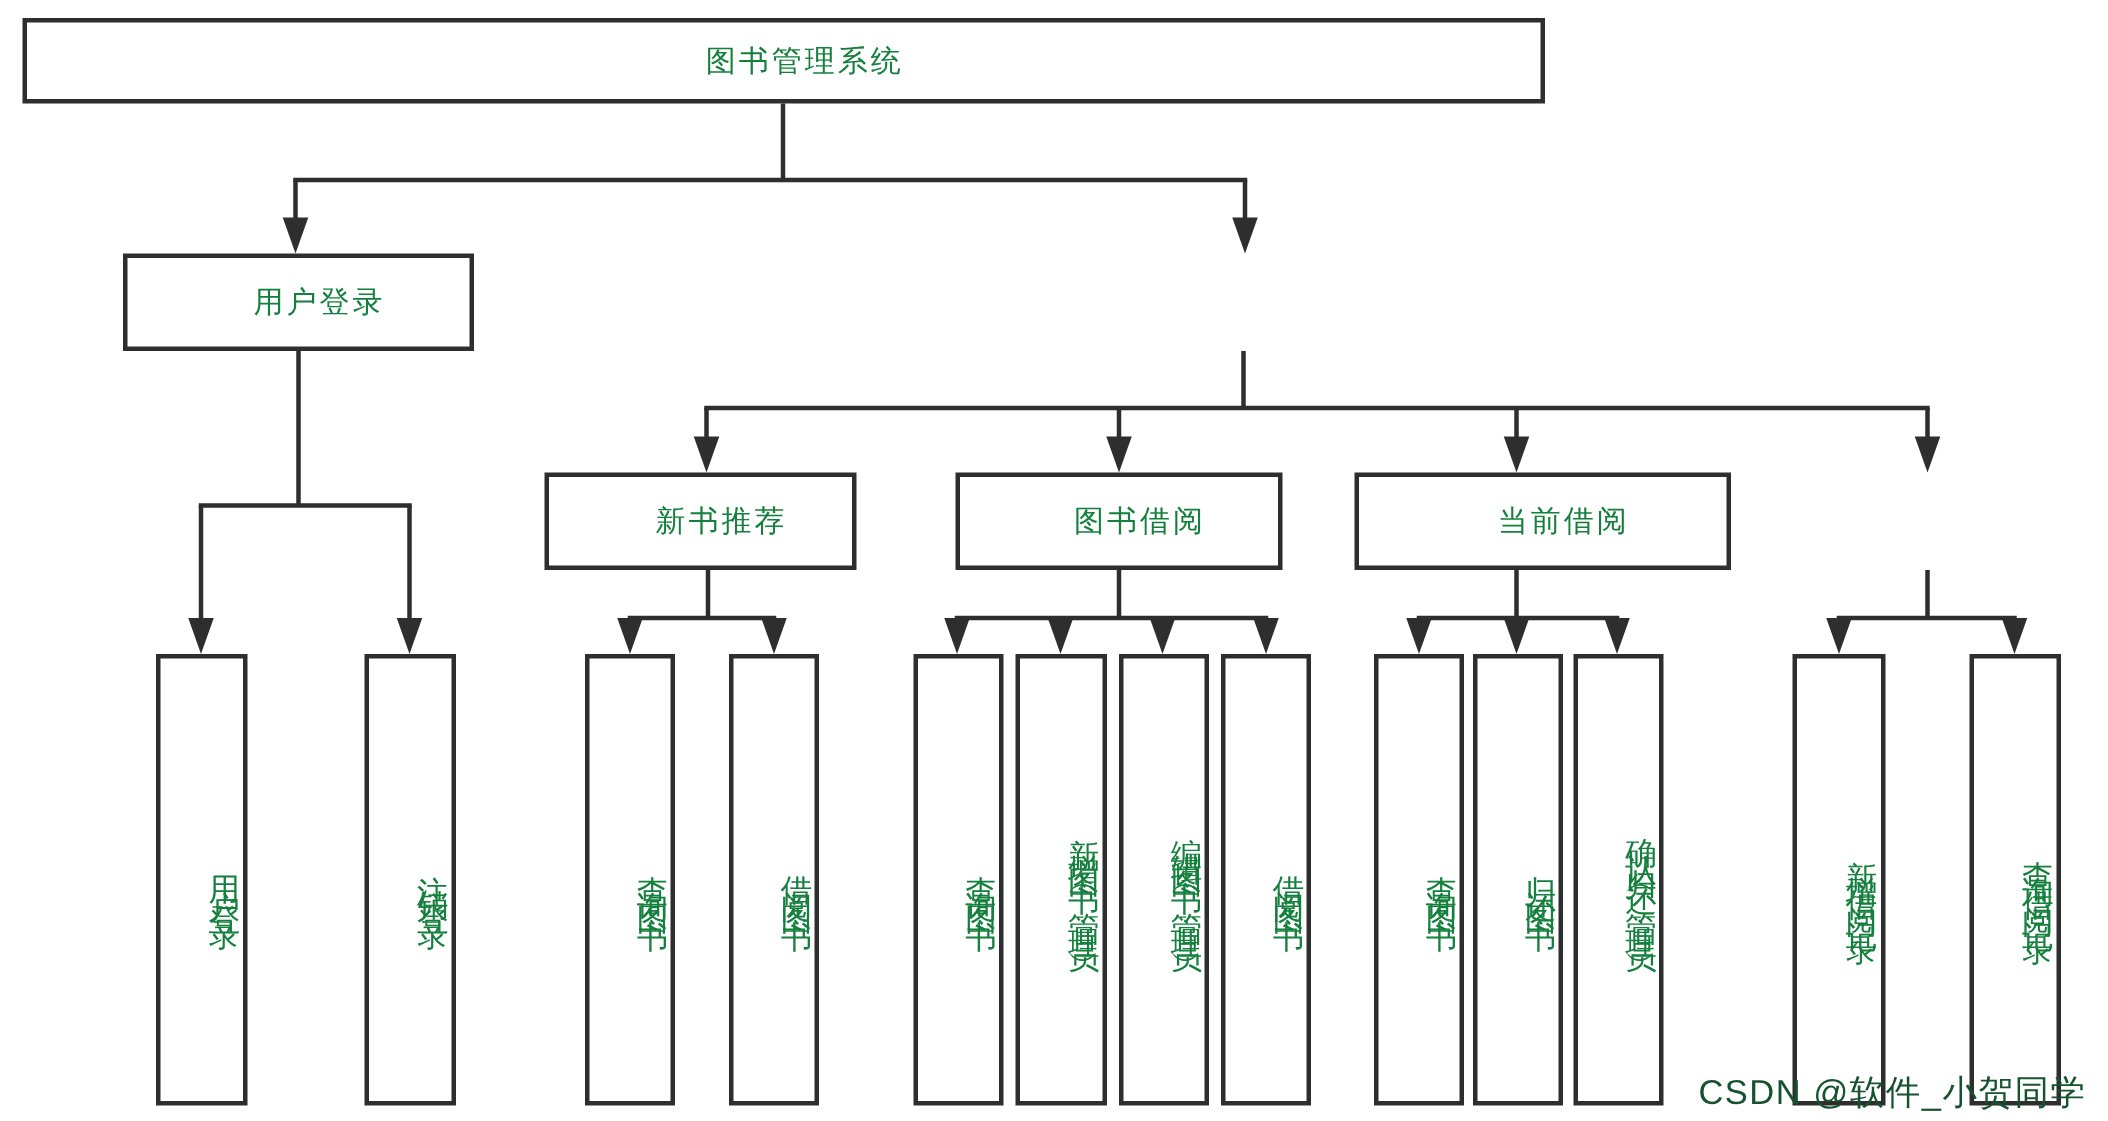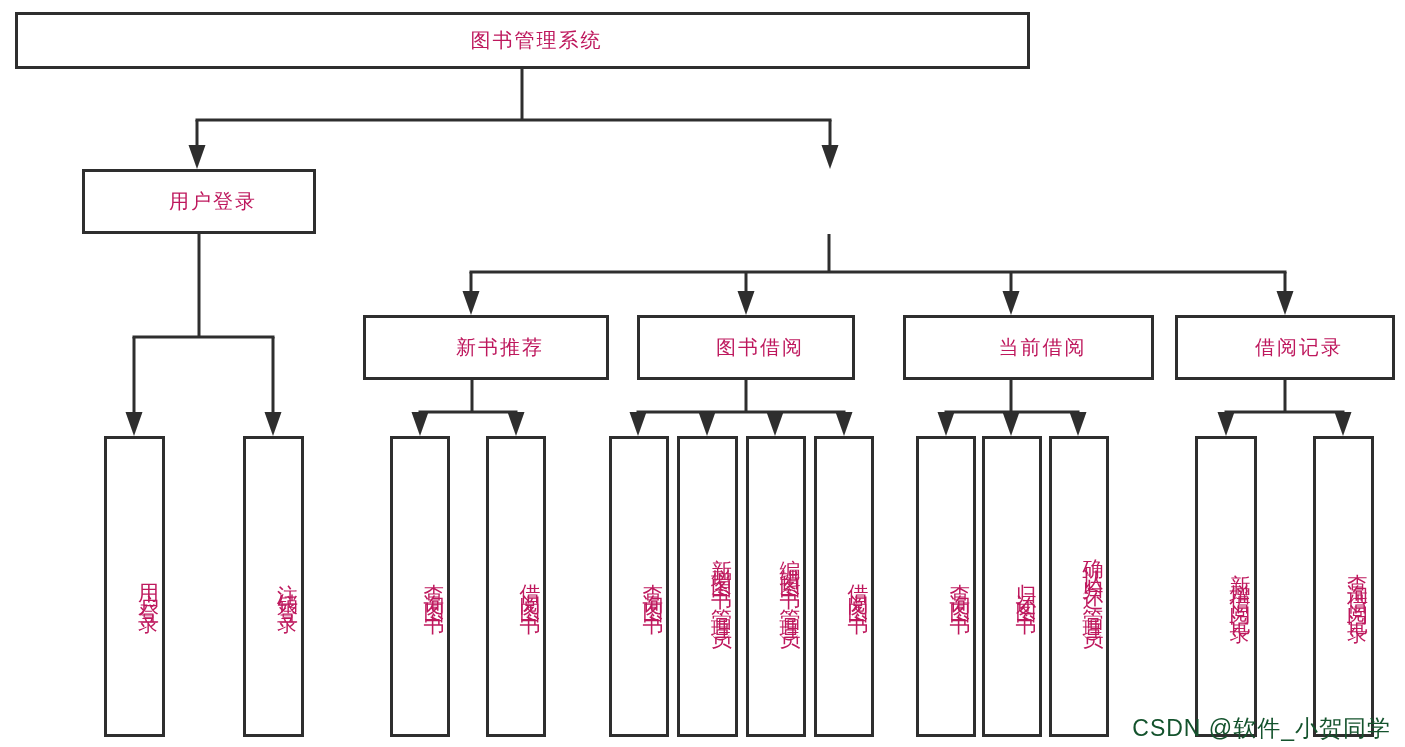--- a/index.html
+++ b/index.html
@@ -12,21 +12,21 @@
   }
   .connectors{position:absolute;left:0;top:0;}
   .node{
     position:absolute;
     box-sizing:border-box;
     border:3px solid #2e2e2e;
     background:#ffffff;
     display:flex;
     align-items:center;
     justify-content:center;
-    color:#be185d;
+    color:#15803d;
     font-size:20px;
     letter-spacing:2px;
     z-index:2;
     padding-left:28px;
   }
   .leaf span{
     writing-mode:vertical-rl;
     text-orientation:mixed;
     font-size:21px;
     letter-spacing:10px;
@@ -104,31 +104,28 @@
     </svg>
 
   <div class="node" style="left:15px;top:12px;width:1015px;height:57px">
     <span>图书管理系统</span>
   </div>
 
   <div class="node" style="left:82px;top:169px;width:234px;height:65px">
     <span>用户登录</span>
   </div>
 
-  <div class="node" style="left:363px;top:315px;width:246px;height:65px">
+  <div class="node" style="left:363px;top:315px;width:208px;height:65px">
     <span>新书推荐</span>
   </div>
   <div class="node" style="left:637px;top:315px;width:218px;height:65px">
     <span>图书借阅</span>
   </div>
   <div class="node" style="left:903px;top:315px;width:251px;height:65px">
     <span>当前借阅</span>
-  </div>
-  <div class="node" style="left:1175px;top:315px;width:220px;height:65px">
-    <span>借阅记录</span>
   </div>
 
   <div class="node leaf" style="left:104px;top:436px;width:61px;height:301px">
     <span>用户登录</span>
   </div>
   <div class="node leaf" style="left:243px;top:436px;width:61px;height:301px">
     <span>注销登录</span>
   </div>
 
   <div class="node leaf" style="left:390px;top:436px;width:60px;height:301px">

